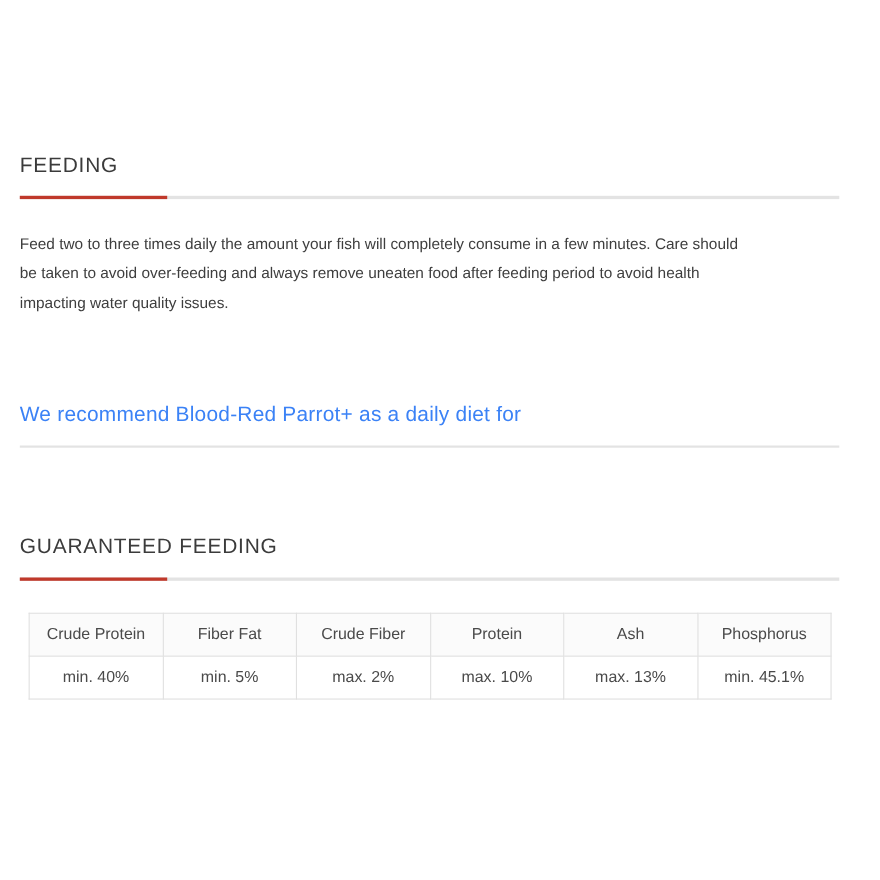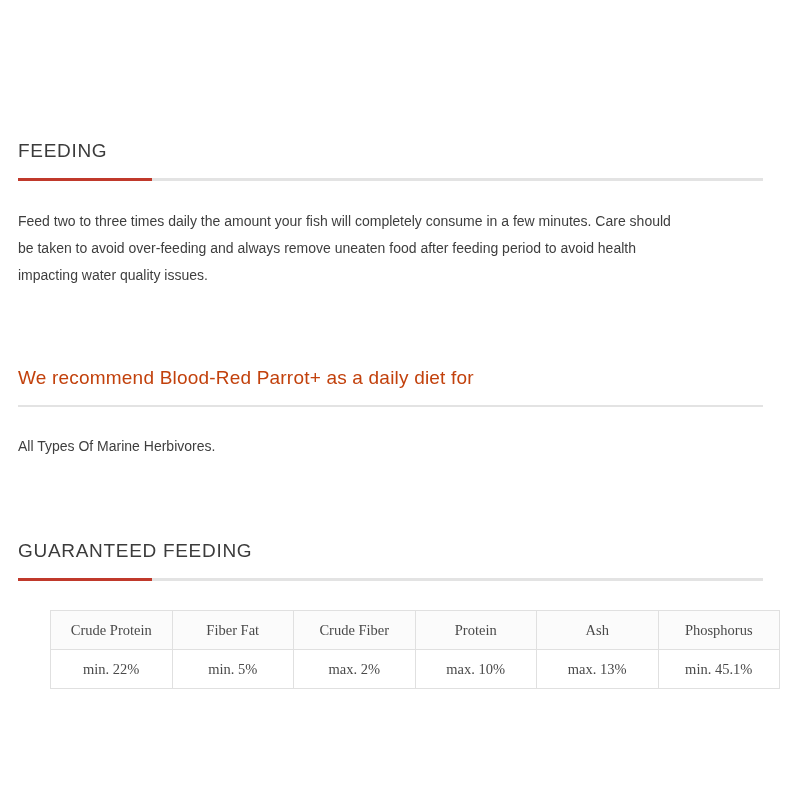--- a/index.html
+++ b/index.html
@@ -64,37 +64,36 @@
     margin: 0;
   }
 
   #feeding-block { padding-top: 140px; }
   #feeding-text { margin-top: 27px; max-width: 752px; }
 
   #recommend-block { margin-top: 78px; }
   .subhead {
     font-size: 19px;
     font-weight: 400;
-    color: #c2410c;
+    color: #3b82f6;
     letter-spacing: 0.2px;
     padding-bottom: 16px;
     margin: 0;
   }
   #recommend-text { margin-top: 26px; }
 
   #analysis-block { margin-top: 80px; }
 
   
   .ga-table {
     margin-top: 29px;
     border-collapse: collapse;
     width: 730px;
-    margin-left: 32px;
+    margin-left: 8px;
     table-layout: fixed;
-    font-family: Liberation Serif, serif;
   }
   .ga-table th,
   .ga-table td {
     border: 1px solid #e0e0e0;
     text-align: center;
     font-weight: 400;
     font-size: 14.5px;
     color: #4a4a4a;
     height: 38px;
     padding: 0 4px;
@@ -117,21 +116,20 @@
       <div class="accent"></div>
     </div>
     <p class="body-text" id="feeding-text">Feed two to three times daily the amount your fish will completely consume in a few minutes. Care should be taken to avoid over-feeding and always remove uneaten food after feeding period to avoid health impacting water quality issues.</p>
   </section>
 
   <section id="recommend-block">
     <h3 class="subhead">We recommend Blood-Red Parrot+ as a daily diet for</h3>
     <div class="rule-wrap thin">
       <div class="accent"></div>
     </div>
-    <p class="body-text" id="recommend-text">All Types Of Marine Herbivores.</p>
   </section>
 
   <section id="analysis-block">
     <h2 class="section-head">GUARANTEED FEEDING</h2>
     <div class="rule-wrap">
       <div class="accent"></div>
     </div>
 
     <table class="ga-table">
       <thead>
@@ -139,21 +137,21 @@
           <th>Crude Protein</th>
           <th>Fiber Fat</th>
           <th>Crude Fiber</th>
           <th>Protein</th>
           <th>Ash</th>
           <th>Phosphorus</th>
         </tr>
       </thead>
       <tbody>
         <tr>
-          <td>min. 22%</td>
+          <td>min. 40%</td>
           <td>min. 5%</td>
           <td>max. 2%</td>
           <td>max. 10%</td>
           <td>max. 13%</td>
           <td>min. 45.1%</td>
         </tr>
       </tbody>
     </table>
   </section>
 

